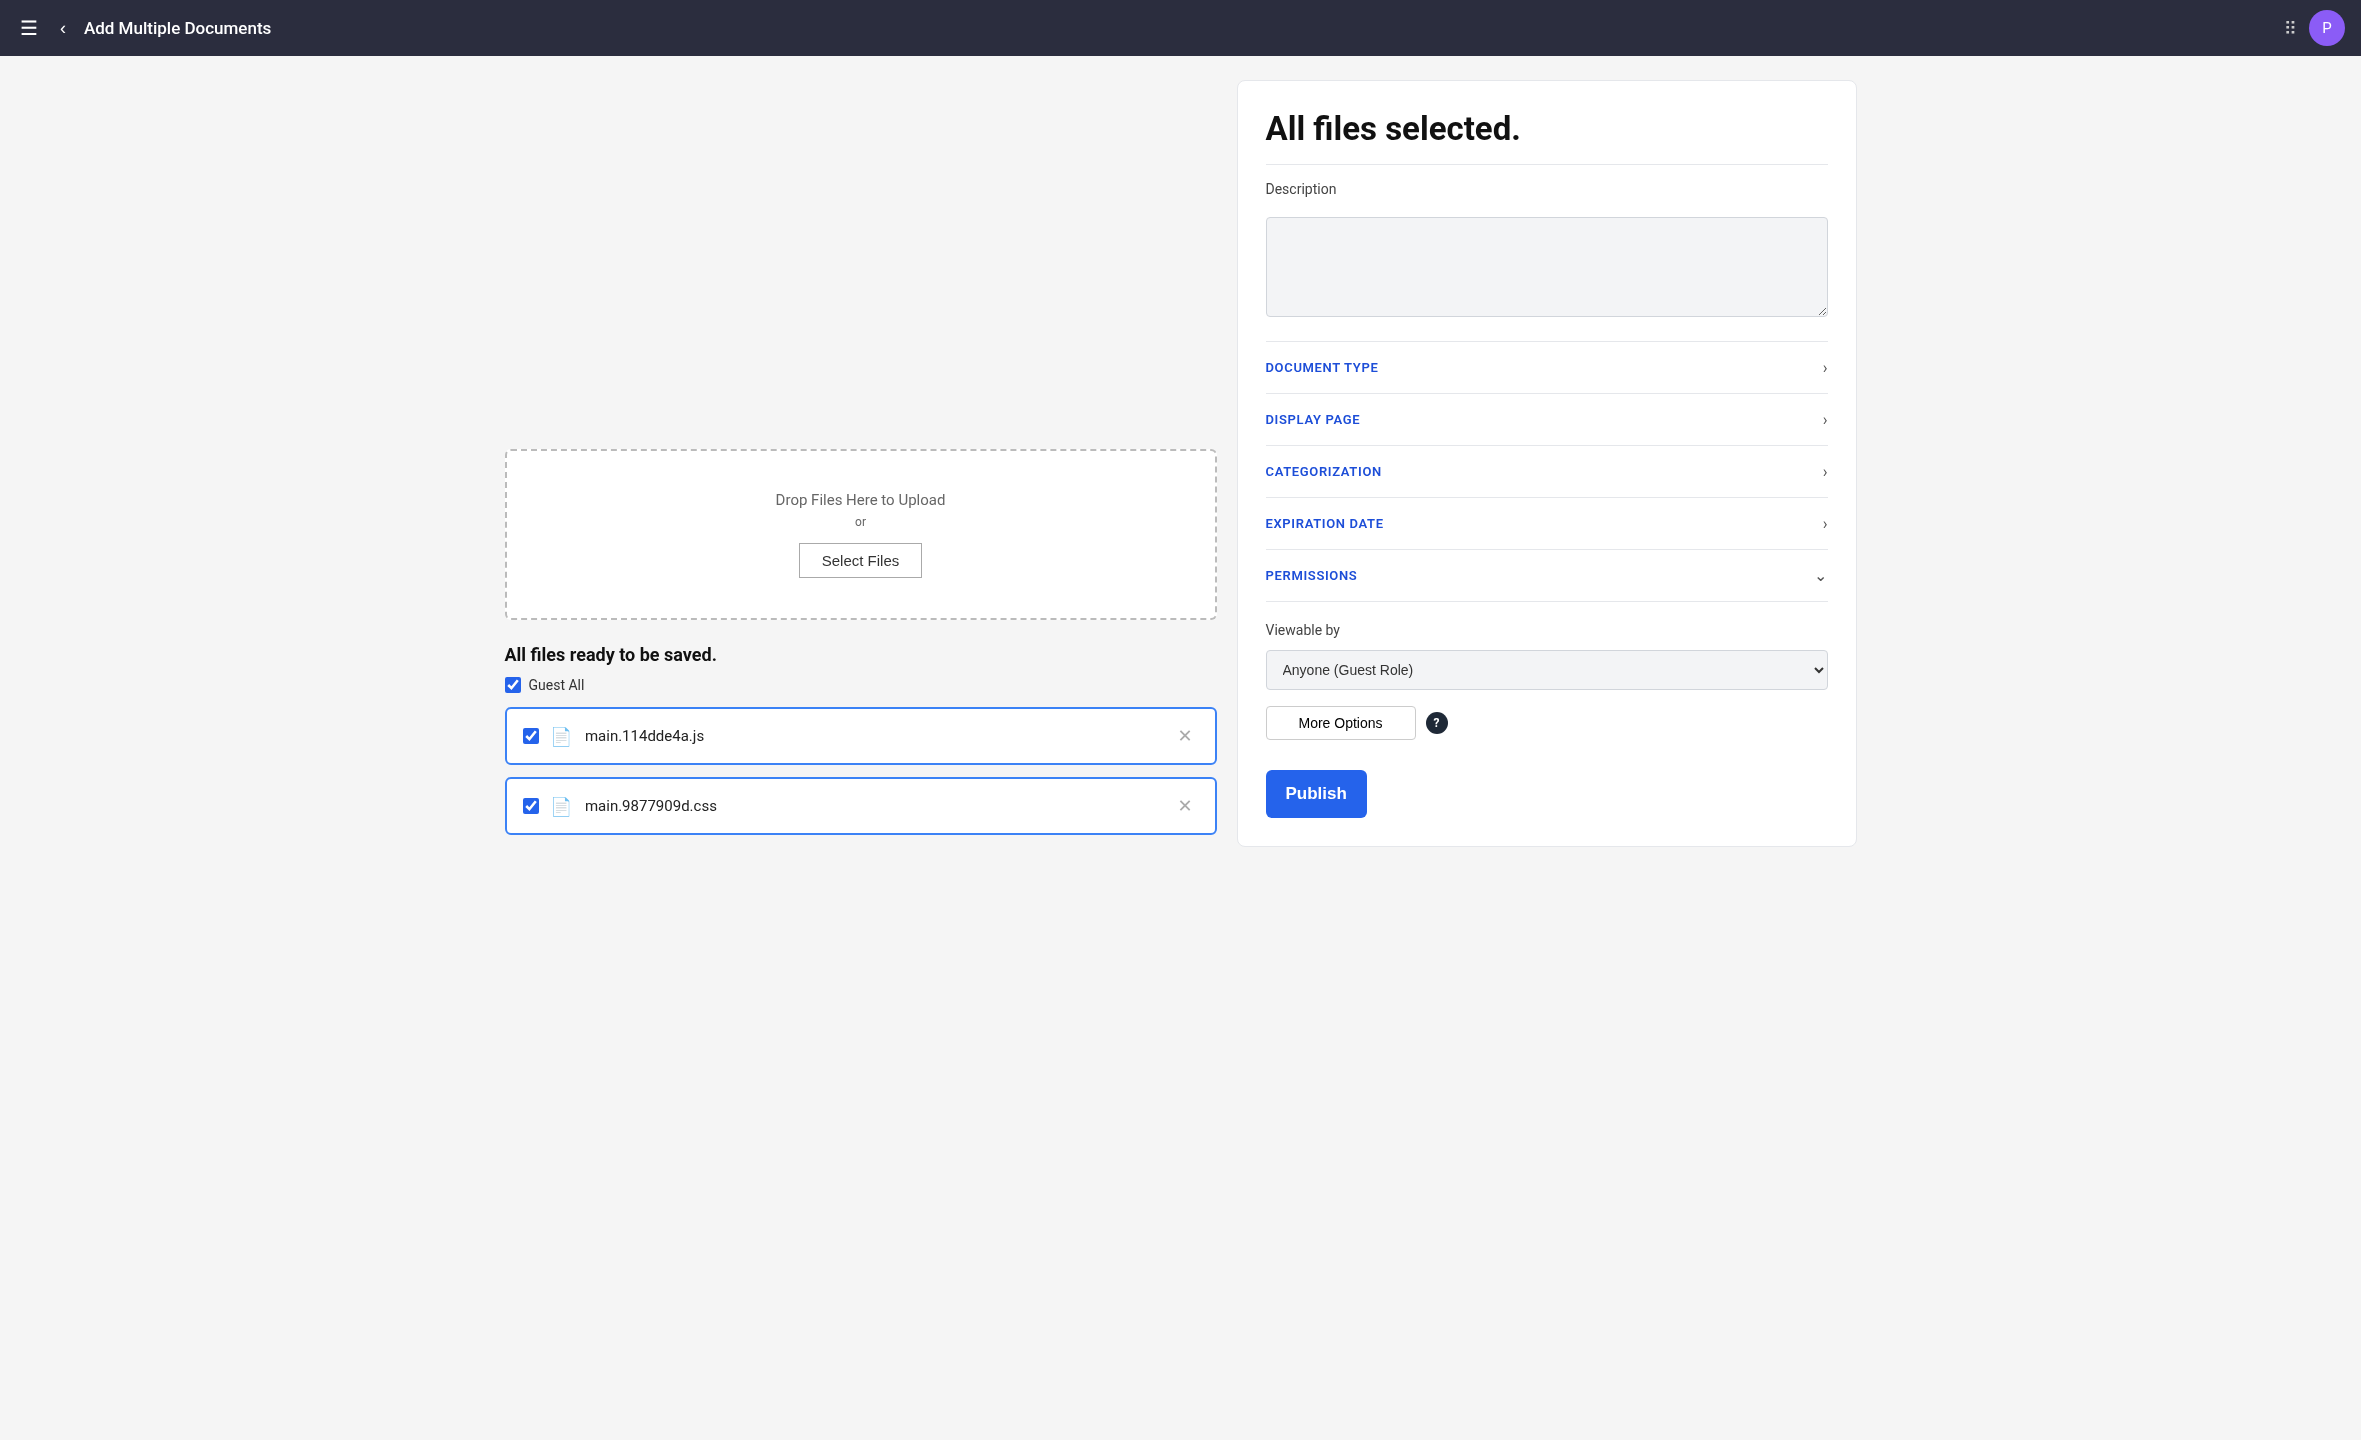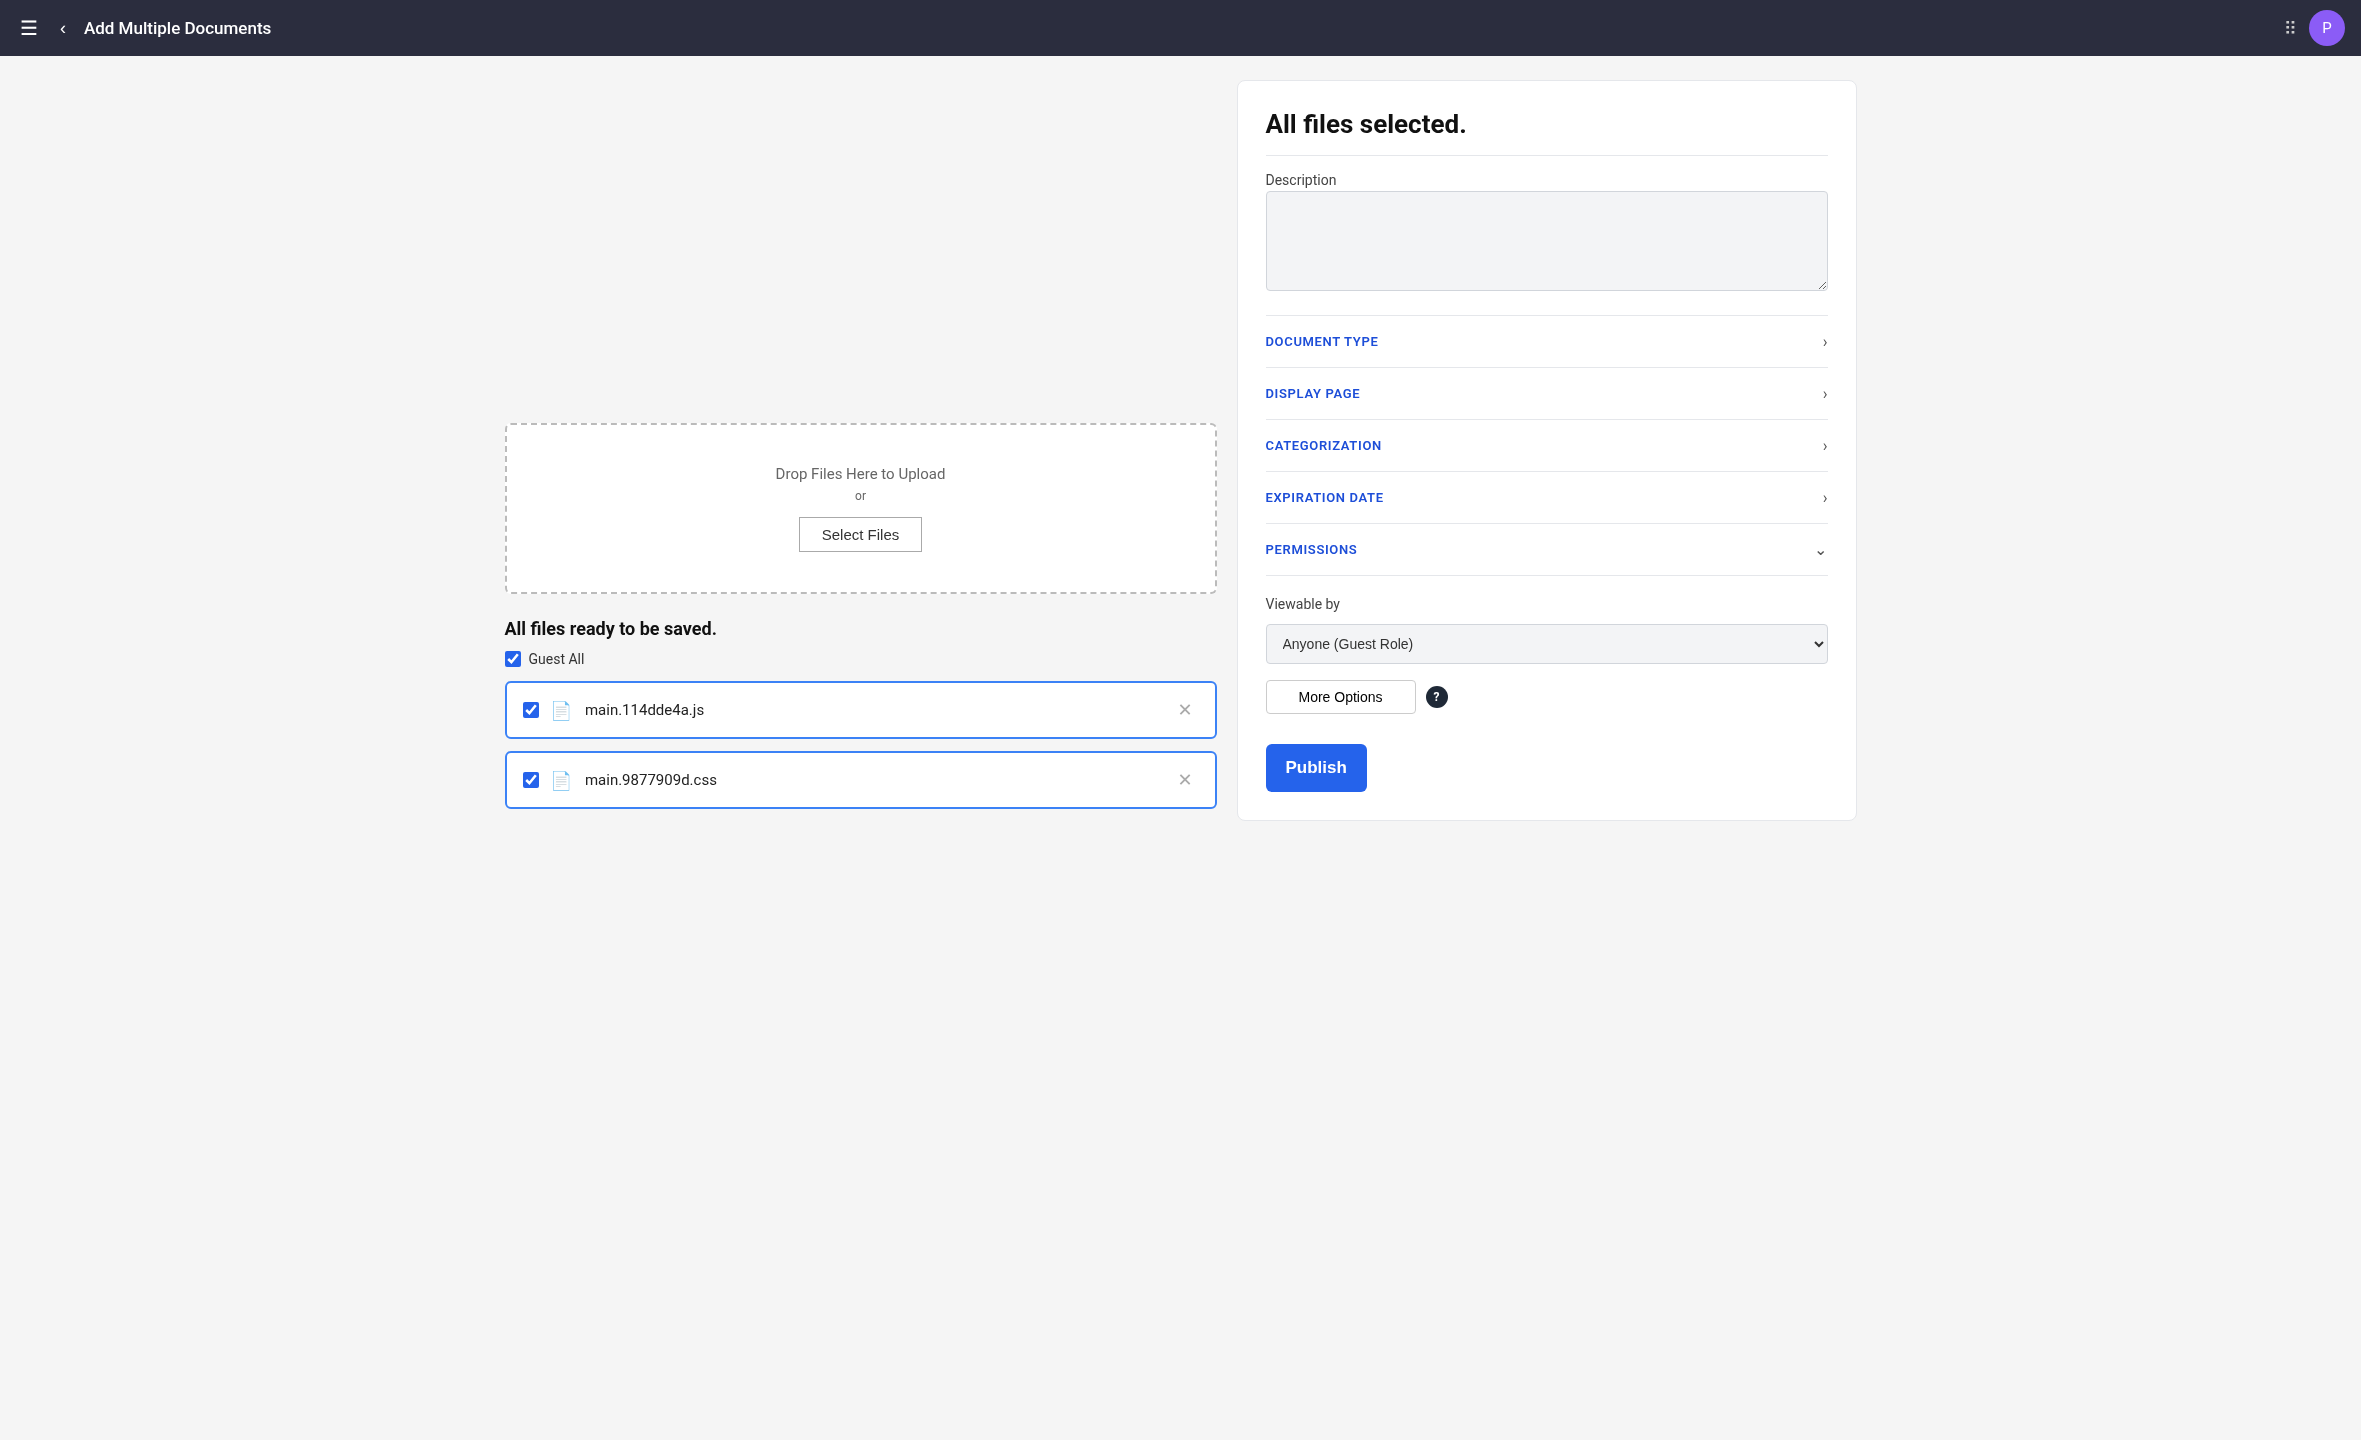--- a/index.html
+++ b/index.html
@@ -159,31 +159,31 @@
 
     
     .right-panel {
       width: 620px;
       background: white;
       border-radius: 8px;
       padding: 28px 28px;
       border: 1px solid #e5e7eb;
     }
     .right-panel-title {
-      font-size: 26px;
+      font-size: 33px;
       font-weight: 700;
       color: #111;
       margin-bottom: 16px;
       padding-bottom: 16px;
       border-bottom: 1px solid #e5e7eb;
     }
     .desc-label {
       font-size: 14px;
       color: #444;
-      margin-bottom: 3px;
+      margin-bottom: 20px;
     }
     .desc-textarea {
       width: 100%;
       height: 100px;
       border: 1px solid #d1d5db;
       border-radius: 4px;
       background: #f3f4f6;
       padding: 8px;
       resize: vertical;
       font-size: 14px;

